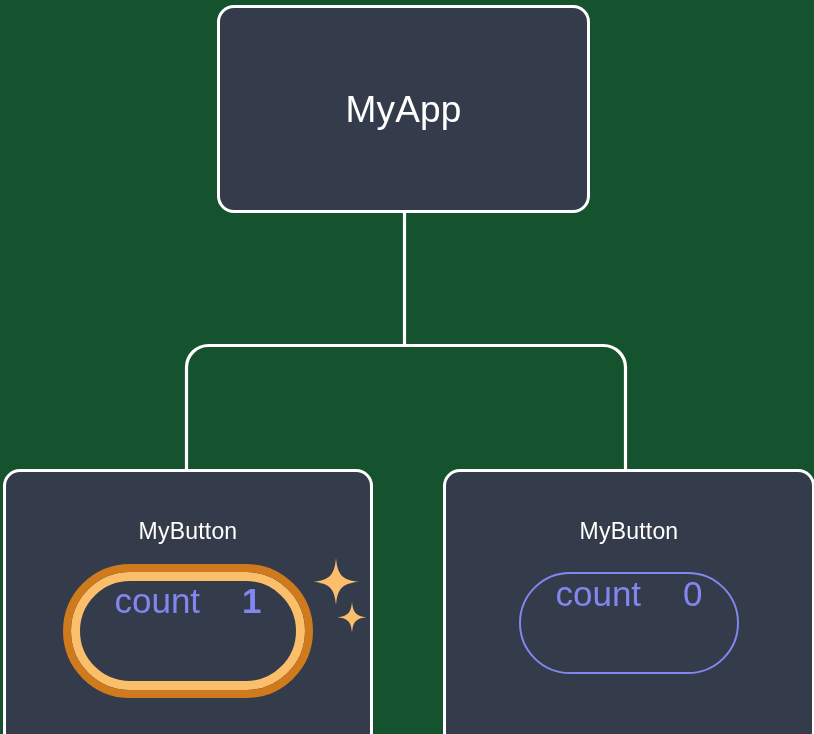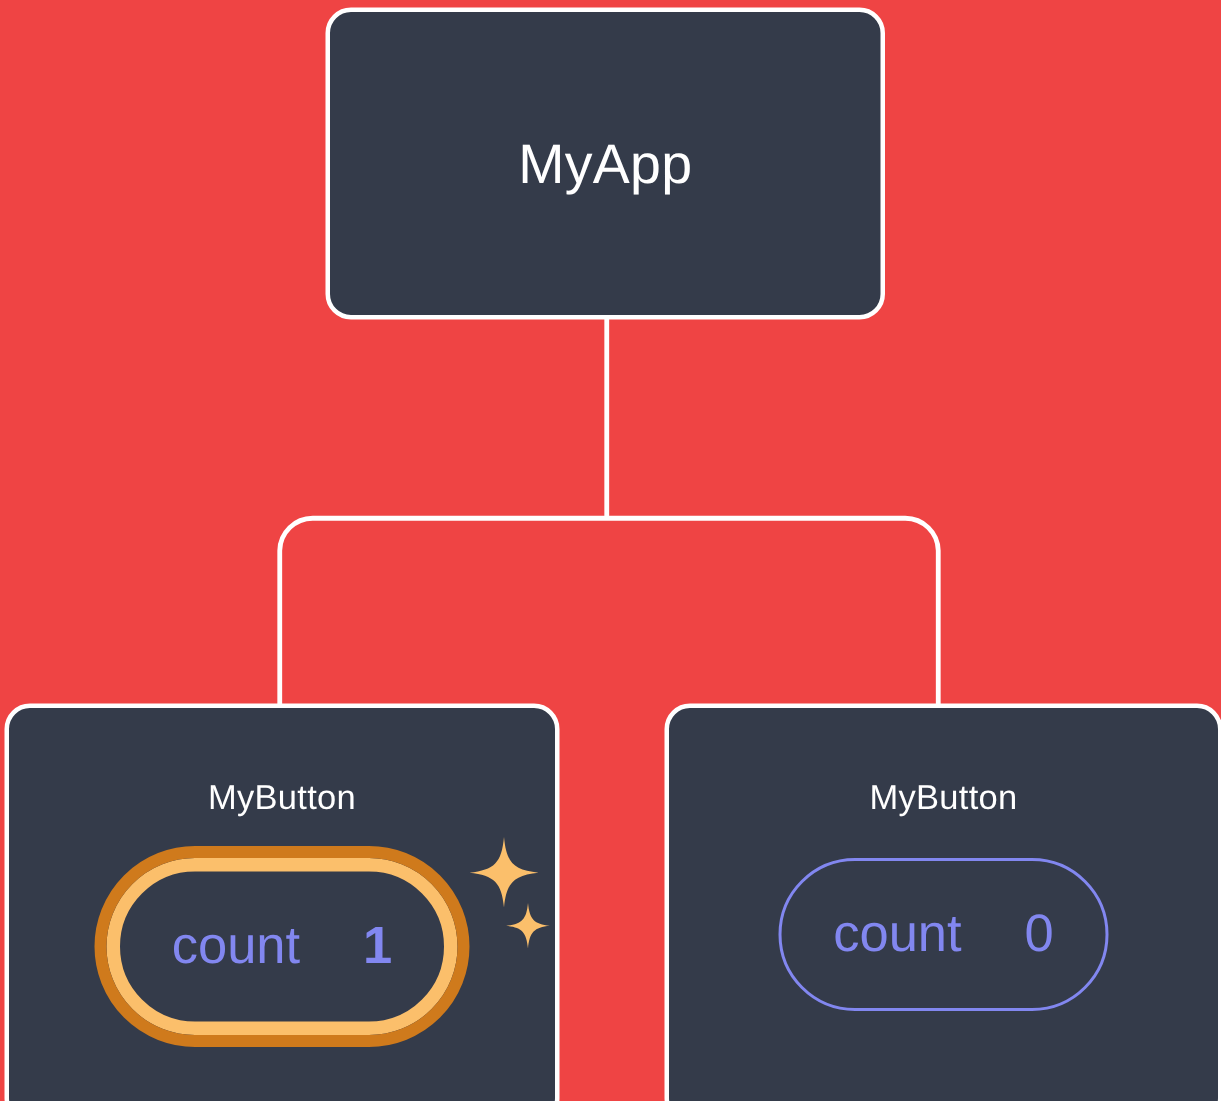--- a/index.html
+++ b/index.html
@@ -10,21 +10,21 @@
   body {
     width: 814px;
     height: 734px;
     overflow: hidden;
     font-family: "Liberation Sans", sans-serif;
   }
   #canvas {
     position: relative;
     width: 814px;
     height: 734px;
-    background: #ef4444;
+    background: #14532d;
     overflow: hidden;
   }
 
   
   #connectors {
     position: absolute;
     left: 0;
     top: 0;
     width: 814px;
     height: 734px;
@@ -79,21 +79,21 @@
 
   
   .state-pill-wrap {
     position: relative;
     margin-top: 29px;
   }
   .state-pill {
     position: relative;
     box-sizing: border-box;
     display: flex;
-    align-items: center;
+    align-items: flex-start;
     height: 102px;
     border-radius: 51px;
     background: #343b4a;
   }
   .state-pill .cell {
     display: flex;
     align-items: center;
     justify-content: center;
     box-sizing: border-box;
   }

